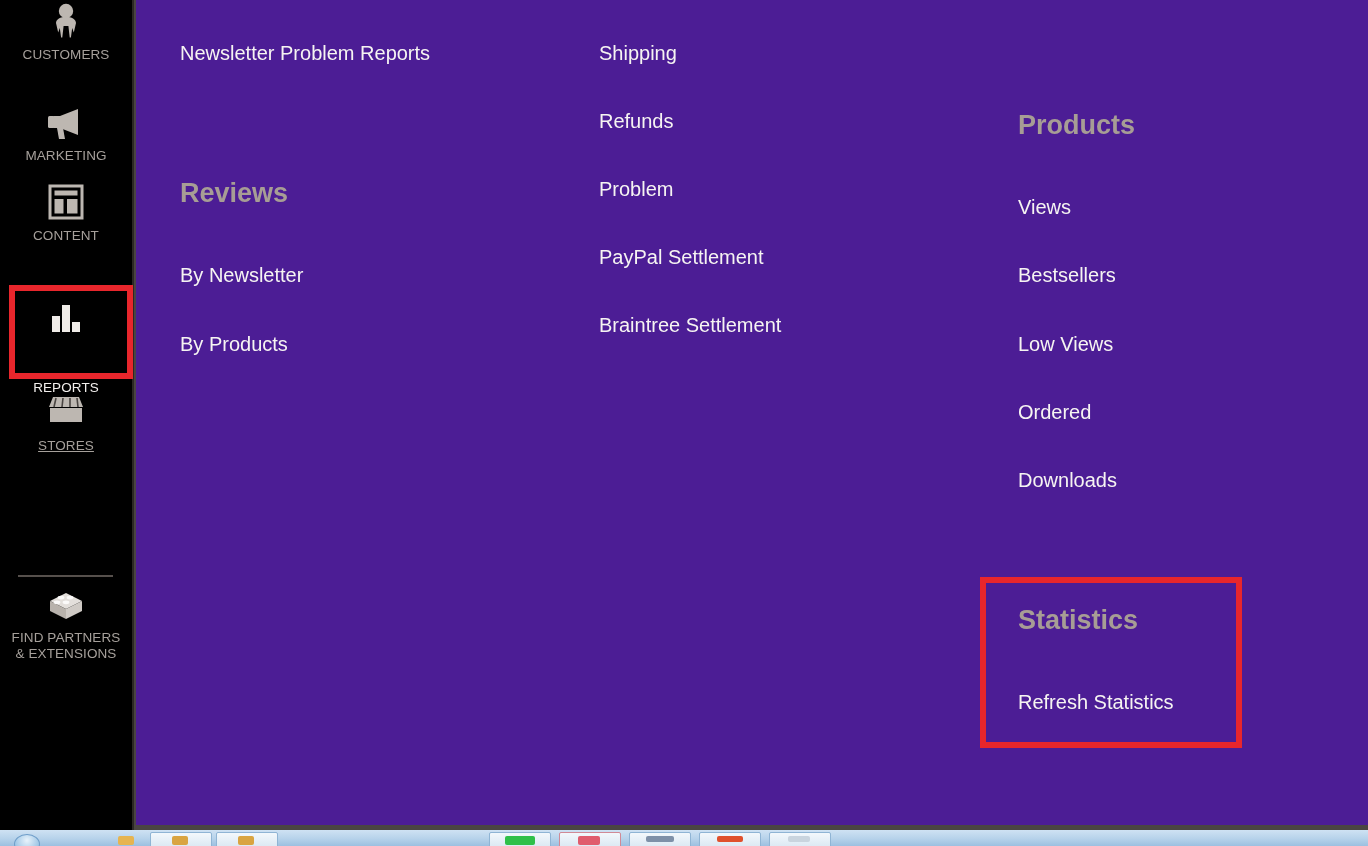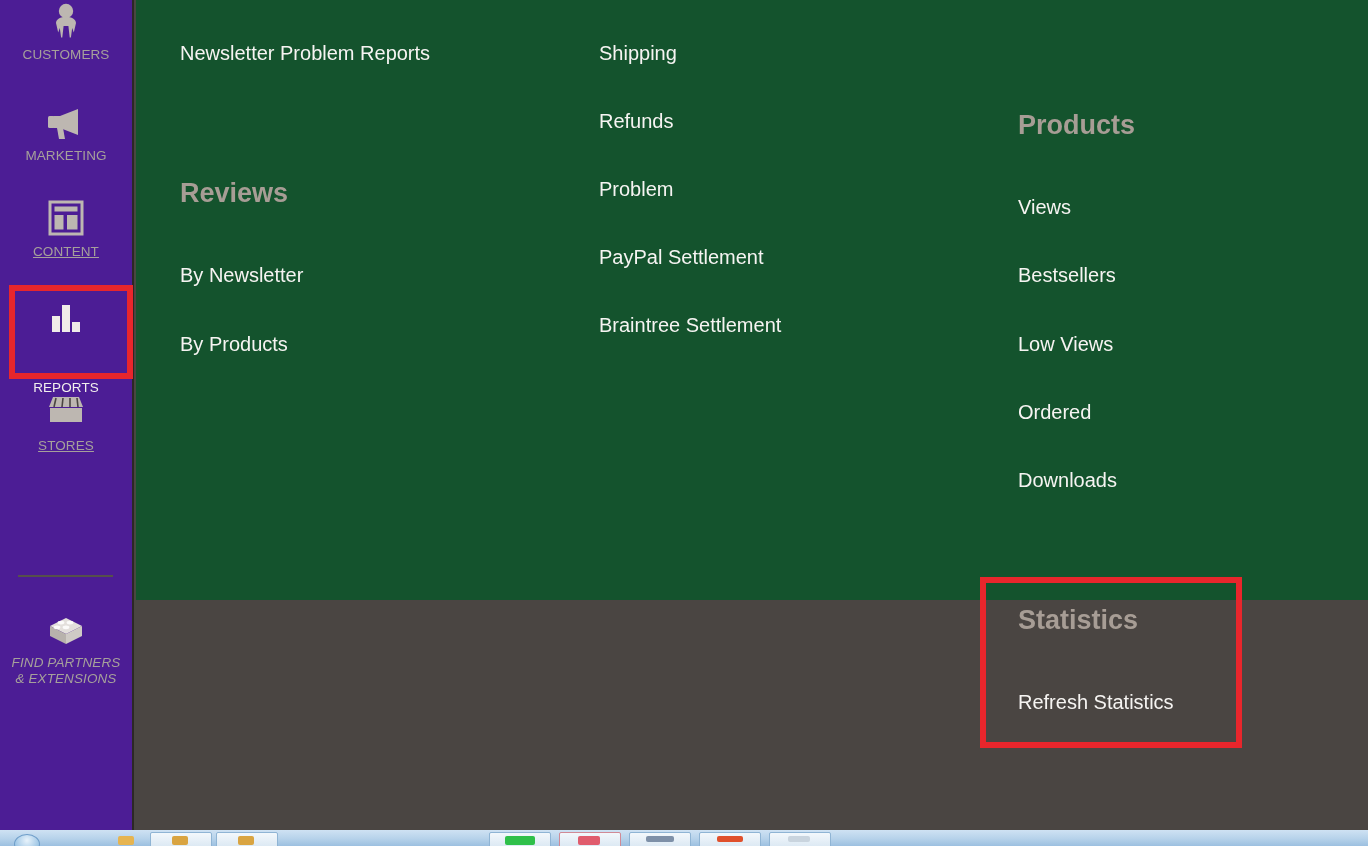--- a/index.html
+++ b/index.html
@@ -8,21 +8,21 @@
     background:#4a4542;
     font-family:"Liberation Sans", sans-serif;
     overflow:hidden;
   }
   #root { position:relative; width:1368px; height:846px; }
 
   
   .sidebar {
     position:absolute; left:0; top:0;
     width:134px; height:830px;
-    background:#4c1d95;
+    background:#000000;
     border-right:2px solid #2b2825;
   }
   .nav-item {
     position:absolute; left:0; width:132px;
     text-align:center;
     color:#a6a09b;
     font-size:13.5px;
     letter-spacing:0.1px;
     line-height:16px;
   }
@@ -44,22 +44,22 @@
   .hl-reports {
     position:absolute;
     left:9px; top:285px; width:124px; height:94px;
     border:6px solid #e8262c;
     pointer-events:none;
   }
 
   
   .panel {
     position:absolute; left:136px; top:0;
-    width:1232px; height:600px;
-    background:#14532d;
+    width:1232px; height:825px;
+    background:#4c1d95;
   }
 
   .menu-col { position:absolute; top:0; }
   .col-1 { left:44px;  width:400px; }
   .col-2 { left:463px; width:400px; }
   .col-3 { left:882px; width:330px; }
 
   .m-head {
     color:#a79d95;
     font-size:27px;
@@ -130,21 +130,21 @@
       <span class="glyph">
         <svg width="44" height="38" viewBox="0 0 44 38">
           <path d="M10 13h6l18-7v26l-18-7h-6z" fill="#bdb7b1"></path>
           <rect x="4" y="13" width="7" height="12" rx="1.5" fill="#bdb7b1"></rect>
           <path d="M13 25h6l2 11h-6z" fill="#bdb7b1"></path>
         </svg>
       </span>
       <span class="label">MARKETING</span>
     </div>
 
-    <div class="nav-item" style="top:199px;text-decoration:underline;">
+    <div class="nav-item" style="top:183px;">
       <span class="glyph">
         <svg width="38" height="38" viewBox="0 0 38 38">
           <rect x="3" y="3" width="32" height="32" fill="none" stroke="#bdb7b1" stroke-width="3"></rect>
           <rect x="7.5" y="7.5" width="23" height="5" fill="#bdb7b1"></rect>
           <rect x="7.5" y="16" width="9" height="14.5" fill="#bdb7b1"></rect>
           <rect x="20" y="16" width="10.5" height="14.5" fill="#bdb7b1"></rect>
         </svg>
       </span>
       <span class="label">CONTENT</span>
     </div>
@@ -170,21 +170,21 @@
             <line x1="18" y1="5" x2="17" y2="14"></line>
             <line x1="25" y1="5" x2="25" y2="14"></line>
             <line x1="32" y1="5" x2="33" y2="14"></line>
           </g>
         </svg>
       </span>
       <span class="label">STORES</span>
     </div>
 
 
-    <div class="nav-item" style="top:610px;font-style:italic;">
+    <div class="nav-item" style="top:585px;">
       <span class="glyph">
         <svg width="44" height="38" viewBox="0 0 44 38">
           <path d="M22 8 L38 16 L22 24 L6 16 Z" fill="#e3dfdb"></path>
           <path d="M6 16 L22 24 L22 34 L6 26 Z" fill="#b8b2ac"></path>
           <path d="M38 16 L22 24 L22 34 L38 26 Z" fill="#cfcac5"></path>
           <ellipse cx="17" cy="12.6" rx="3.4" ry="1.9" fill="#fbfaf9"></ellipse>
           <ellipse cx="26" cy="12.6" rx="3.4" ry="1.9" fill="#fbfaf9"></ellipse>
           <ellipse cx="13" cy="17.3" rx="3.4" ry="1.9" fill="#fbfaf9"></ellipse>
           <ellipse cx="22" cy="17.3" rx="3.4" ry="1.9" fill="#fbfaf9"></ellipse>
         </svg>

